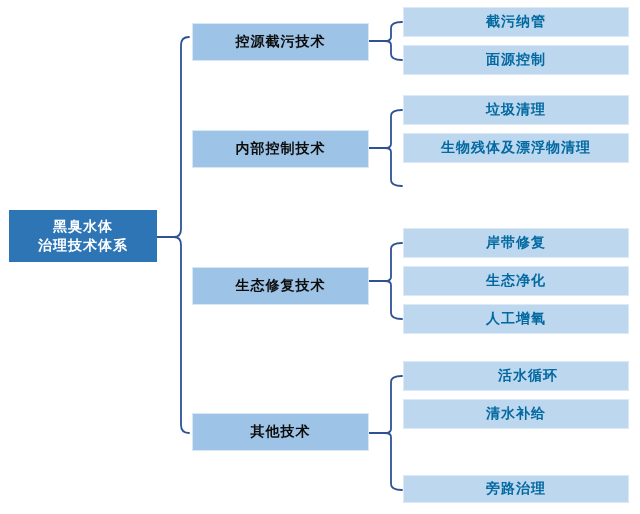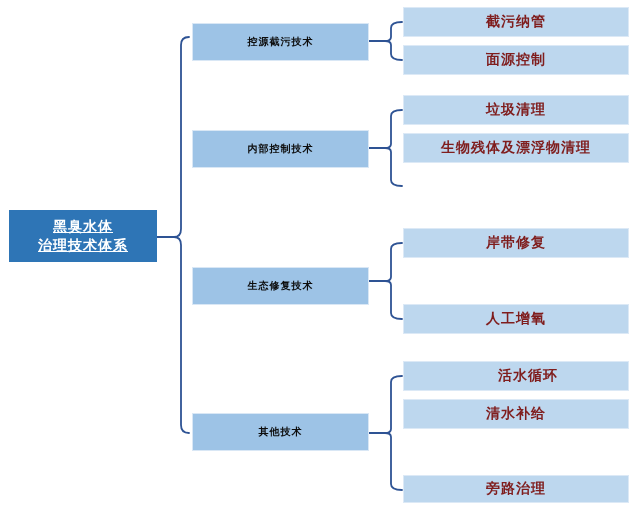--- a/index.html
+++ b/index.html
@@ -31,26 +31,26 @@
   .node.root {
     background: #2E75B6;
     color: #ffffff;
     font-size: 14px;
     line-height: 1.35;
     border: 1px solid #2E75B6;
   }
   .node.branch {
     background: #9DC3E6;
     color: #0d0d0d;
-    font-size: 10px;
+    font-size: 14px;
     border: 1.5px solid #d9e7f5;
   }
   .node.leaf {
     background: #BDD7EE;
-    color: #7f1d1d;
+    color: #0369a1;
     font-size: 14px;
     border: 1.5px solid #dce9f6;
   }
 </style>
 </head>
 <body>
 
 <div class="canvas">
 
   <svg class="connectors" viewBox="0 0 640 514" xmlns="http://www.w3.org/2000/svg">
@@ -66,21 +66,21 @@
       <path d="M402,110 Q391,110 391,116 L391,144 Q391,148 385,148 Q391,148 391,152 L391,180 Q391,186 402,186"></path>
 
       <path d="M369,281 L385,281"></path>
       <path d="M402,243 Q391,243 391,249 L391,277 Q391,281 385,281 Q391,281 391,285 L391,313 Q391,319 402,319"></path>
 
       <path d="M369,433 L385,433"></path>
       <path d="M402,376 Q391,376 391,382 L391,429 Q391,433 385,433 Q391,433 391,437 L391,484 Q391,490 402,490"></path>
     </g>
   </svg>
 
-  <div class="node root" style="left:9px; top:210px; width:148px; height:52px;text-decoration:underline;">
+  <div class="node root" style="left:9px; top:210px; width:148px; height:52px;">
     <span>黑臭水体</span>
     <span>治理技术体系</span>
   </div>
 
   <div class="node branch" style="left:192px; top:23px; width:177px; height:38px;">
     <span>控源截污技术</span>
   </div>
   <div class="node branch" style="left:192px; top:130px; width:177px; height:38px;justify-content:center;">
     <span>内部控制技术</span>
   </div>
@@ -101,20 +101,23 @@
   <div class="node leaf" style="left:403px; top:95px; width:226px; height:30px;">
     <span>垃圾清理</span>
   </div>
   <div class="node leaf" style="left:403px; top:133px; width:226px; height:30px;">
     <span>生物残体及漂浮物清理</span>
   </div>
 
   <div class="node leaf" style="left:403px; top:228px; width:226px; height:30px;">
     <span>岸带修复</span>
   </div>
+  <div class="node leaf" style="left:403px; top:266px; width:226px; height:30px;">
+    <span>生态净化</span>
+  </div>
   <div class="node leaf" style="left:403px; top:304px; width:226px; height:30px;">
     <span>人工增氧</span>
   </div>
 
   <div class="node leaf" style="left:403px; top:361px; width:226px; height:30px;padding-left:24px;">
     <span>活水循环</span>
   </div>
   <div class="node leaf" style="left:403px; top:399px; width:226px; height:30px;">
     <span>清水补给</span>
   </div>

